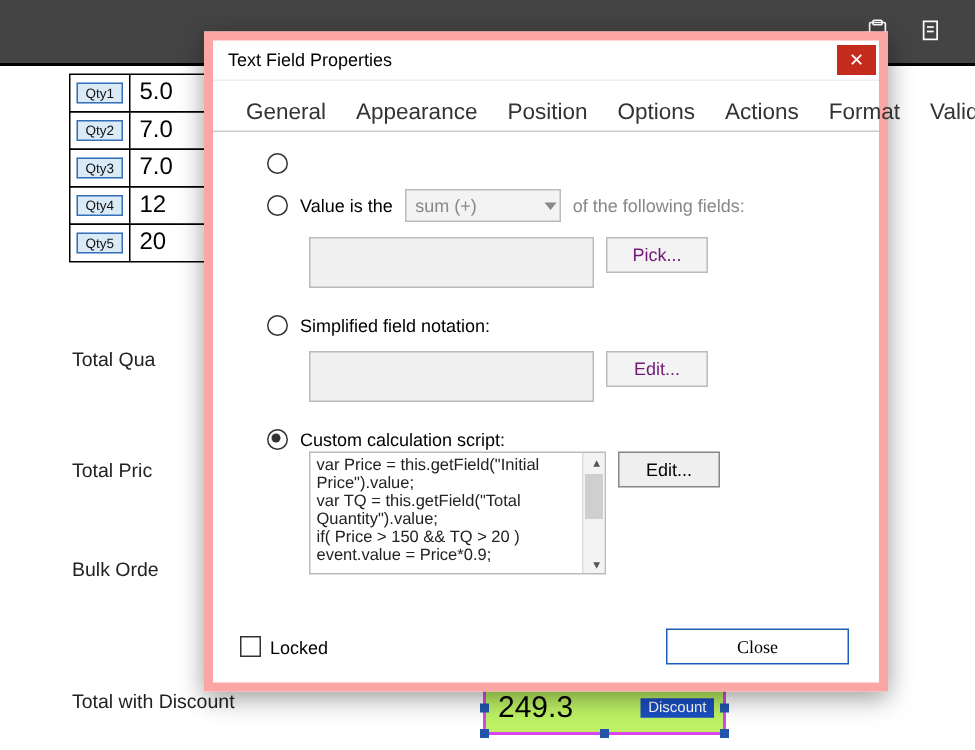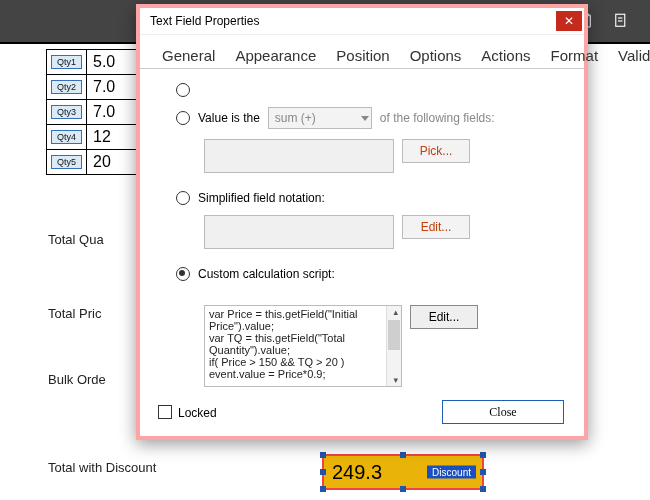--- a/index.html
+++ b/index.html
@@ -69,22 +69,22 @@
     left:48px;
     font-size:13px;
     color:#222;
   }
 
   
   .discount-field {
     position:absolute;
     left:322px; top:454px;
     width:150px; height:32px;
-    border:2px solid #ef4444;
-    background:#eab308;
+    border:2px solid #d946ef;
+    background:#bef264;
     display:flex; align-items:center;
     padding-left:8px;
     font-size:20px;
   }
   .discount-field .handle {
     position:absolute; width:6px; height:6px; background:#2255aa;
   }
   .discount-field .h-tl{top:-4px;left:-4px}
   .discount-field .h-tr{top:-4px;right:-4px}
   .discount-field .h-bl{bottom:-4px;left:-4px}
@@ -96,24 +96,24 @@
   .discount-tag {
     position:absolute;
     right:6px; top:50%; transform:translateY(-50%);
     background:#1a4fc1; color:#fff;
     font-size:10px; padding:1px 5px;margin-left:36px;
   }
 
   
   .dialog {
     position:absolute;
-    left:136px; top:4px;
+    left:136px; top:21px;
     width:444px; height:428px;
     background:#fff;
-    border:4px solid #fca5a5;
+    border:6px solid #fca5a5;
     box-shadow:0 4px 16px rgba(0,0,0,0.4);
   }
   .dialog-titlebar {
     height:26px;
     display:flex; align-items:center;
     padding:0 2px 0 10px;
     font-size:12px;
     border-bottom:1px solid #eee;
     justify-content:space-between;
   }
@@ -169,21 +169,21 @@
     width:188px; height:32px;
     background:#f0f0f0;
     border:1px solid #bbb;
   }
   .btn {
     width:66px; height:22px;
     border:1px solid #bbb;
     background:#f3f3f3;
     font-size:12px;
     display:flex;align-items:center;justify-content:center;
-    color:#c2410c;
+    color:#701a75;
   }
   .btn.enabled { color:#000; border-color:#888; background:#efefef; }
   .select-box {
     width:94px;height:20px;border:1px solid #bbb;background:#f3f3f3;
     display:flex;align-items:center;justify-content:space-between;
     padding:0 2px 0 6px;color:#888;font-size:12px;
   }
   .select-caret{width:0;height:0;border-left:4px solid transparent;border-right:4px solid transparent;border-top:5px solid #888;}
   .following {color:#888;font-size:12px;}
   .script-area {
@@ -312,21 +312,21 @@
 
     <div class="opt-row">
       <span class="radio"></span>
       <span>Simplified field notation:</span>
     </div>
     <div class="subrow">
       <div class="field-box"></div>
       <div class="btn">Edit...</div>
     </div>
 
-    <div class="opt-row" style="margin-bottom:24px">
+    <div class="opt-row" style="margin-bottom:1px">
       <span class="radio checked"></span>
       <span>Custom calculation script:</span>
     </div>
     <div class="subrow" style="margin-bottom:0">
       <div class="script-area trunc">
         <div style="white-space:pre-wrap;padding-right:16px">var Price = this.getField("Initial Price").value;
 var TQ = this.getField("Total Quantity").value;
 if( Price &gt; 150 &amp;&amp; TQ &gt; 20 )
 event.value = Price*0.9;</div>
         <div class="sbar">

